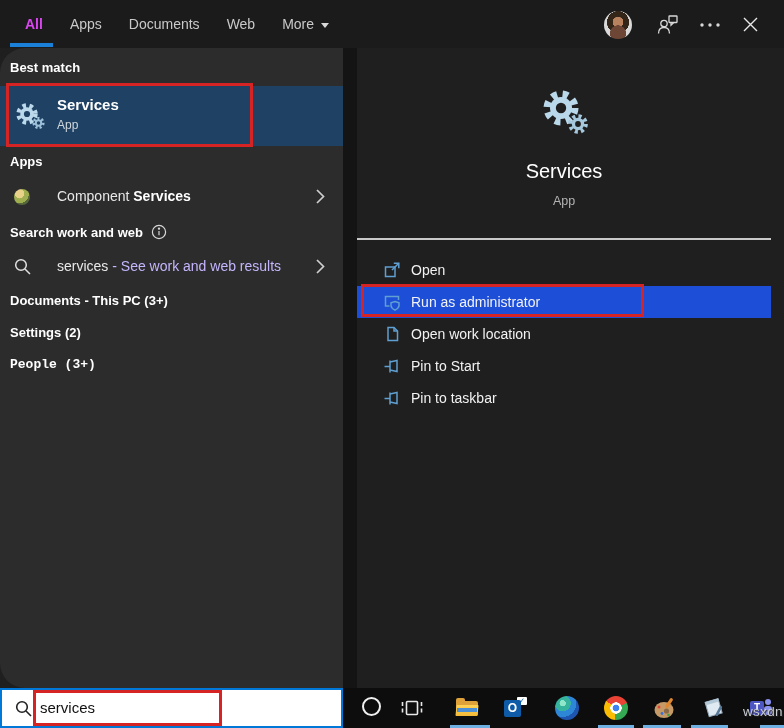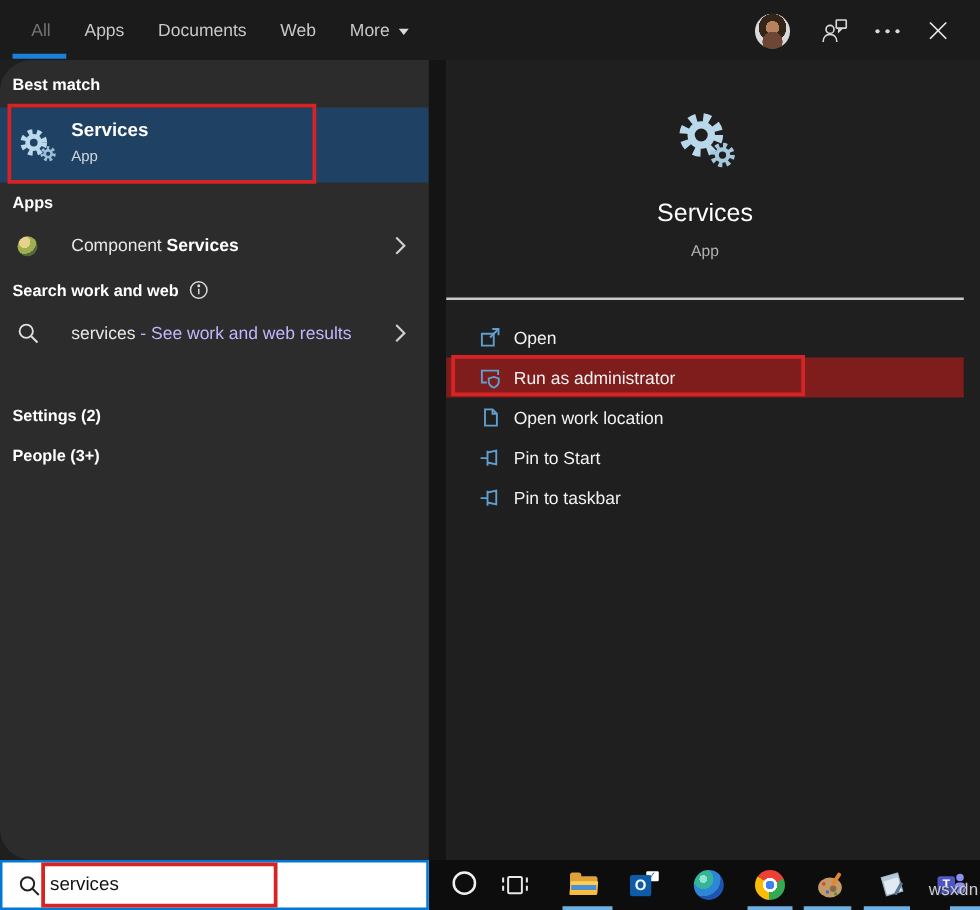--- a/index.html
+++ b/index.html
@@ -3,21 +3,21 @@
 <meta charset="utf-8">
 <style>
   * { margin:0; padding:0; box-sizing:border-box; }
   body { background:#000; font-family:"Liberation Sans","DejaVu Sans",sans-serif; }
   .screen { position:relative; width:784px; height:728px; background:#1f1f1f; overflow:hidden; }
 
   
   .topbar { position:absolute; left:0; top:0; width:784px; height:48px; background:#1b1b1b; }
   .tabs { position:absolute; left:25px; top:0; height:48px; display:flex; align-items:center; gap:27px; }
   .tab { font-size:14px; color:#c9c9c9; cursor:default; white-space:nowrap; }
-  .tab.selected { color:#737373; font-weight:400; }
+  .tab.selected { color:#d946ef; font-weight:700; }
   .tab-underline { position:absolute; left:10px; top:43px; width:43px; height:4px; background:#1a80d8; }
   .more-arrow { display:inline-block; width:0; height:0; border-left:4px solid transparent; border-right:4px solid transparent; border-top:5px solid #d9d9d9; margin-left:7px; vertical-align:middle; }
   .avatar { position:absolute; left:604px; top:11px; width:28px; height:28px; border-radius:50%;
             background: radial-gradient(circle at 50% 80%, #6d4636 0 30%, rgba(0,0,0,0) 31%),
                         radial-gradient(circle at 50% 40%, #b9825f 0 24%, #342519 25% 50%, #d9d9d9 51% 100%); }
   .topbar-icon { position:absolute; }
   .ellipsis-dots { left:700px; top:23px; }
   .close-x { left:743px; top:17px; }
 
   
@@ -42,21 +42,21 @@
   .com-icon { position:absolute; left:14px; top:11px; width:16px; height:16px; border-radius:50%;
               background: radial-gradient(circle at 35% 30%, #e8d28a 0 30%, #9fae4e 31% 60%, #55683c 61% 100%); }
   .info-icon { display:inline-block; vertical-align:-3px; margin-left:8px; }
 
   
   .rp-gear { position:absolute; left:181px; top:40px; }
   .rp-title { position:absolute; left:0; top:112px; width:414px; text-align:center; font-size:20px; color:#fff; }
   .rp-sub   { position:absolute; left:0; top:146px; width:414px; text-align:center; font-size:12.5px; color:#b3b3b3; }
   .rp-divider { position:absolute; left:0; top:190px; width:414px; height:2px; background:#c9c9c9; }
   .action-row { position:absolute; left:0; width:414px; height:32px; }
-  .action-row.hover { background:#7f1d1d;text-decoration:underline; }
+  .action-row.hover { background:#1d4ed8;text-decoration:underline; }
   .action-row .a-icon { position:absolute; left:26px; top:7px; }
   .action-row .a-label { position:absolute; left:54px; top:8px; font-size:14px; color:#f2f2f2; white-space:nowrap; }
 
   
   .taskbar { position:absolute; left:0; top:688px; width:784px; height:40px; background:#0d0d0d; }
   .searchbox { position:absolute; left:0; top:0; width:343px; height:40px; background:#fff; border:2px solid #0078d7; }
   .searchbox .mag { position:absolute; left:13px; top:10px; }
   .search-value { position:absolute; left:38px; top:0; height:36px; line-height:36px; font-size:15px; color:#111; }
   .cortana-ring { position:absolute; left:362px; top:9px; width:19px; height:19px; border:2.5px solid #f0f0f0; border-radius:50%; }
   .tb-icon { position:absolute; top:8px; width:24px; height:24px; }
@@ -164,22 +164,23 @@
       <svg class="row-icon" width="17" height="17" viewBox="0 0 17 17" fill="none" stroke="#e0e0e0" stroke-width="1.5">
           <circle cx="7" cy="7" r="5.3"></circle>
           <path d="M11 11 L16 16"></path>
         </svg>
       <span class="row-label"><span>services</span><span class="dim-part"> - See work and web results</span></span>
       <svg class="chevron" width="9" height="15" viewBox="0 0 9 15" fill="none" stroke="#cfcfcf" stroke-width="1.7">
           <path d="M1 1 L7.5 7.5 L1 14"></path>
         </svg>
     </div>
 
+    <div class="sec-header" style="top:245px;">Documents - This PC (3+)</div>
     <div class="sec-header" style="top:277px;">Settings (2)</div>
-    <div class="sec-header" style="top:309px;">People (3+)</div>
+    <div class="sec-header" style="top:309px;font-family:Liberation Mono, monospace;">People (3+)</div>
   </div>
 
   <div class="panel-gap"></div>
 
   <div class="right-panel">
 
     <svg class="rp-gear" width="54" height="48" viewBox="0 0 54 48">
       <circle cx="23" cy="20" r="13.5" fill="none" stroke="#b9d8ea" stroke-width="8" stroke-dasharray="5.4 5.4"></circle>
       <circle cx="23" cy="20" r="11" fill="#b9d8ea"></circle>
       <circle cx="23" cy="20" r="5.2" fill="#1f1f1f"></circle>

